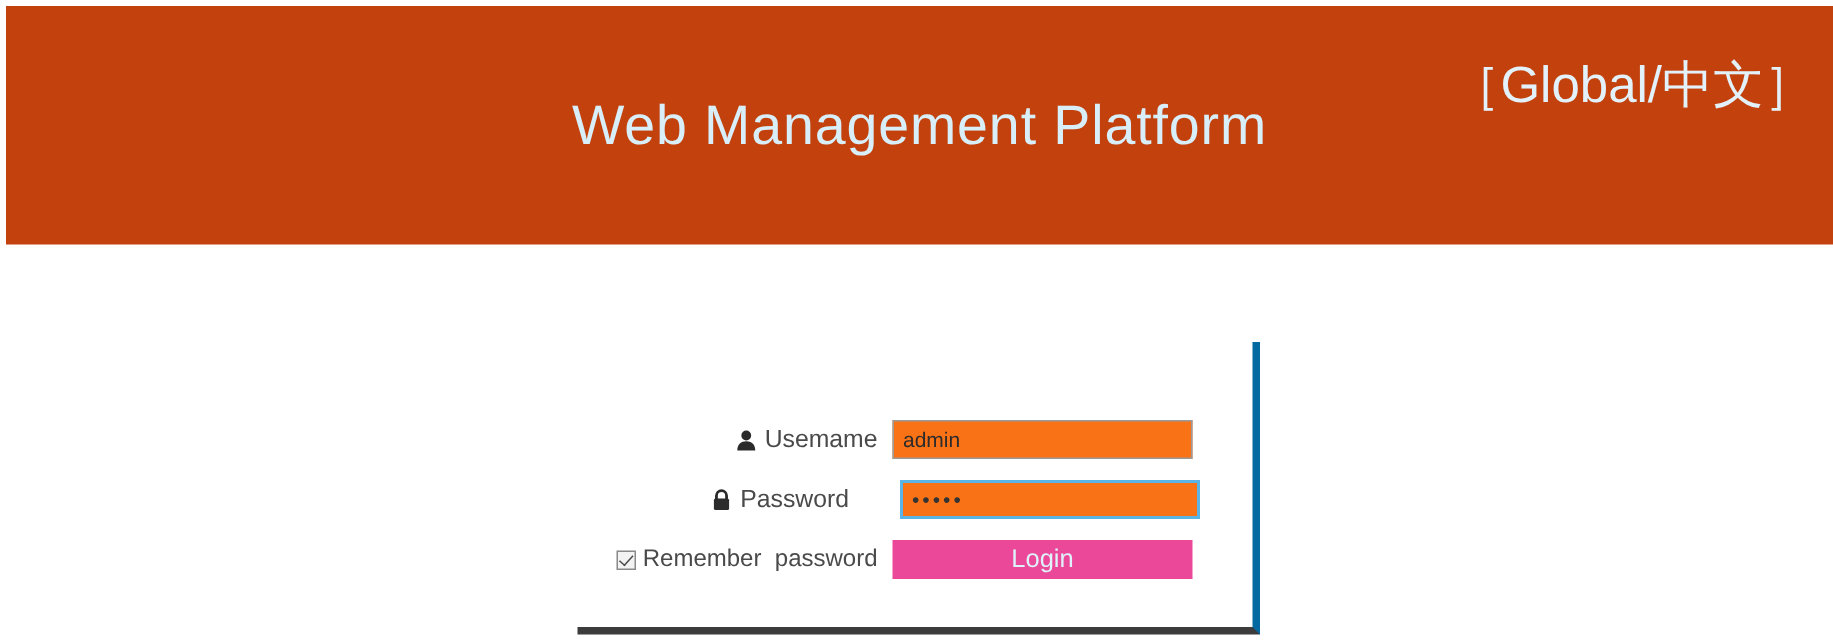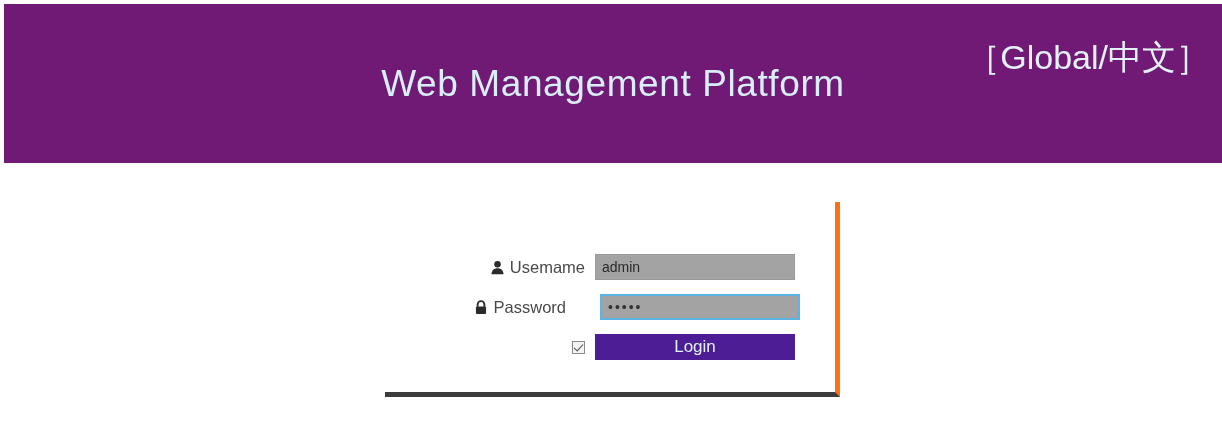--- a/index.html
+++ b/index.html
@@ -15,21 +15,21 @@
     position: relative;
   }
 
   
   #header-banner {
     position: absolute;
     left: 4px;
     top: 4px;
     width: 1218px;
     height: 159px;
-    background: #701a75;
+    background: #c2410c;
     box-sizing: border-box;
   }
   #app-title {
     position: absolute;
     left: 0;
     top: 0;
     width: 1218px;
     height: 159px;
     display: flex;
     align-items: center;
@@ -49,25 +49,25 @@
     letter-spacing: 0px;
     white-space: pre;
     cursor: pointer;
     line-height: 1;
   }
 
   
   #login-panel {
     position: absolute;
     left: 385px;
-    top: 202px;
+    top: 228px;
     width: 455px;
     height: 195px;
     box-sizing: border-box;
-    border-right: 5px solid #f97316;
+    border-right: 5px solid #0369a1;
     border-bottom: 5px solid #3c3c3c;
   }
 
   #login-form {
     position: absolute;
     left: 0;
     top: 0;
     width: 455px;
     height: 195px;
   }
@@ -105,21 +105,21 @@
 
   .field-control {
     margin-left: 10px;
   }
 
   .text-input {
     width: 200px;
     height: 26px;
     box-sizing: border-box;
     border: 1px solid #9a9a9a;
-    background: #a3a3a3;
+    background: #f97316;
     font-family: "Liberation Sans", sans-serif;
     font-size: 14px;
     color: #2b2b2b;
     padding: 0 6px;
     outline: none;
     border-radius: 0;
   }
   #password-field {
     border: 2px solid #5cb4e4;
     color: #333;
@@ -158,21 +158,21 @@
     height: 8px;
     border: solid #4a4a4a;
     border-width: 0 1.6px 1.6px 0;
     transform: rotate(42deg);
   }
 
   #login-button {
     width: 200px;
     height: 26px;
     box-sizing: border-box;
-    background: #4c1d95;
+    background: #ec4899;
     border: none;
     color: #dff1fb;
     font-family: "Liberation Sans", sans-serif;
     font-size: 17px;
     cursor: pointer;
     padding: 0;
     line-height: 26px;
     border-radius: 0;
   }
 </style>
@@ -213,20 +213,21 @@
         <span>Password</span>
       </div>
       <div class="field-control">
         <input class="text-input" id="password-field" type="text" value="•••••" style="">
       </div>
     </div>
 
     <div class="form-row" id="row-remember">
       <div id="remember-label">
         <span id="remember-checkbox"></span>
+        <span>Remember  password</span>
       </div>
       <div class="field-control">
         <button id="login-button">Login</button>
       </div>
     </div>
 
   </div>
 </div>
 
 </body></html>

